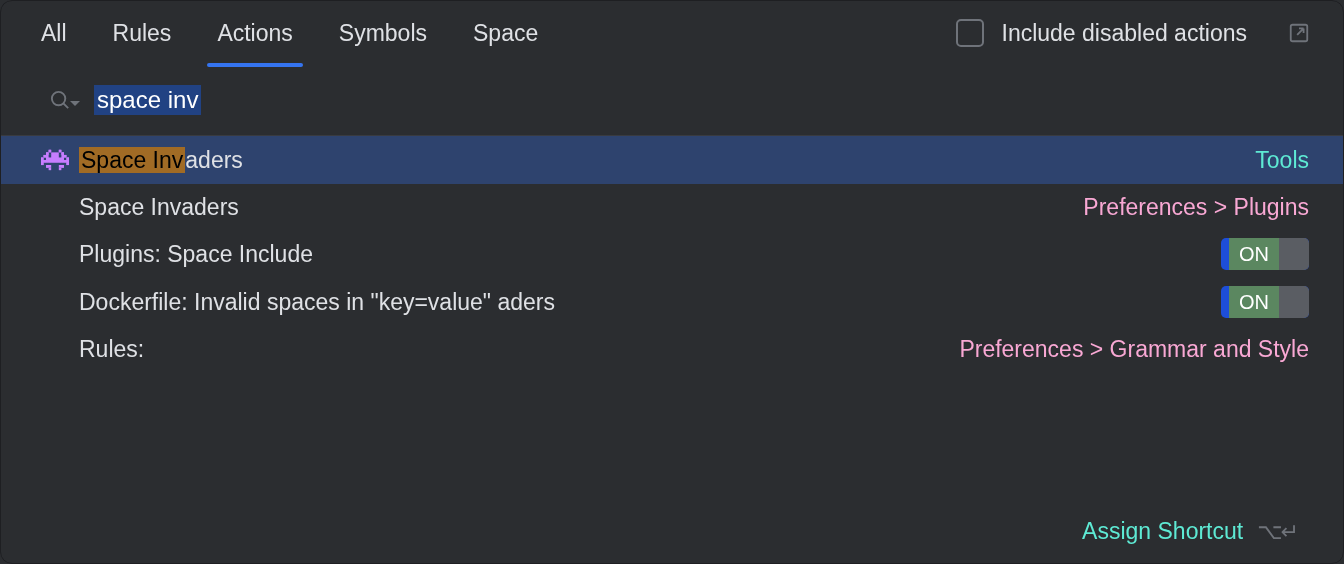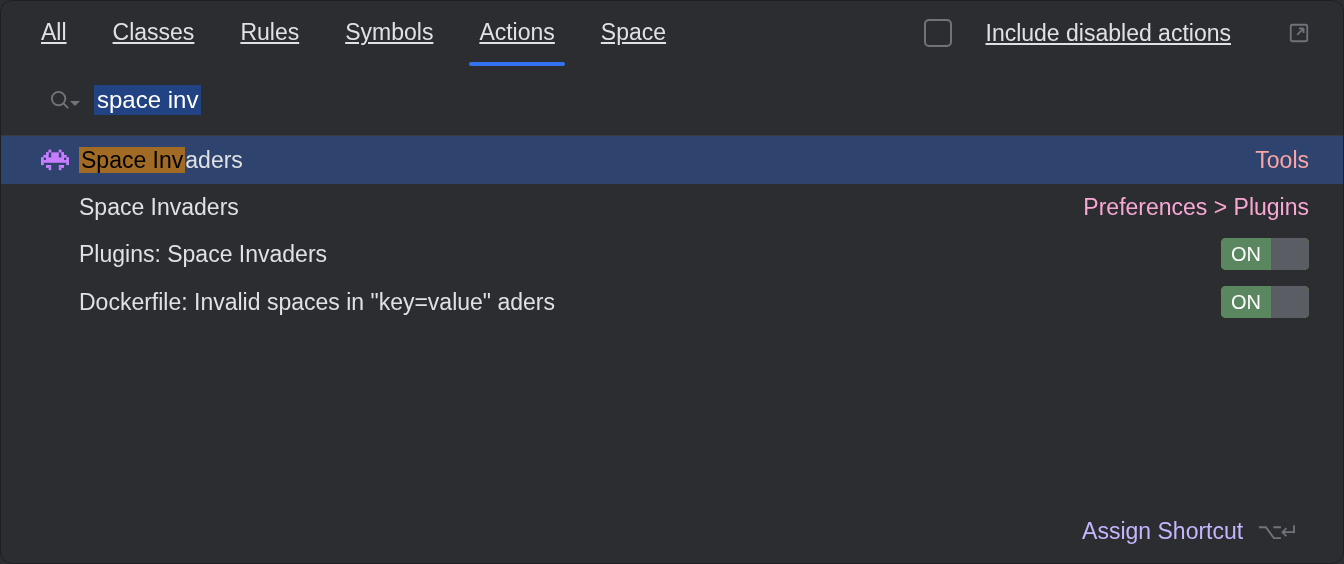--- a/index.html
+++ b/index.html
@@ -19,24 +19,23 @@
     .container {
       width: 100%;
       height: 100%;
       display: flex;
       flex-direction: column;
       border: 1px solid #1e1f22;
       border-radius: 12px;
     }
     .tabs-bar {
       display: flex;
-      align-items: flex-start;
+      align-items: flex-end;
       padding: 18px 30px 0 40px;
       gap: 0;
-      text-decoration: underline;
     }
     .tabs {
       display: flex;
       gap: 46px;
       align-items: center;
     }
     .tab {
       color: #dfe1e5;
       font-size: 23px;
       cursor: pointer;
@@ -50,21 +49,21 @@
       left: -10px;
       right: -10px;
       height: 4px;
       background: #3574f0;
       border-radius: 2px;
     }
     .right-controls {
       margin-left: auto;
       display: flex;
       align-items: center;
-      gap: 34px;
+      gap: 18px;
       padding-bottom: 16px;
     }
     .checkbox {
       width: 28px;
       height: 28px;
       border: 2px solid #6f737a;
       border-radius: 5px;
       cursor: pointer;
     }
     .checkbox-label {
@@ -133,34 +132,35 @@
     .result-text .hl {
       background: #a16b25;
       color: #000;
       padding: 0 2px;
     }
     .result-right {
       color: #f9a8d4;
       font-size: 23px;
     }
     .result-right.white {
-      color: #fca5a5;
+      color: #5eead4;
     }
     .no-icon-indent {
       padding-left: 78px;
     }
     .toggle {
       width: 88px;
       height: 32px;
       border-radius: 5px;
-      background: #84cc16;
+      background: #1d4ed8;
       display: flex;
       align-items: center;
       cursor: pointer;
       overflow: hidden;
+      padding-left: 8px;
     }
     .toggle-on {
       background: #5b8760;
       color: #fff;
       font-size: 20px;
       font-weight: 500;
       padding: 0 10px;
       height: 100%;
       display: flex;
       align-items: center;
@@ -172,41 +172,40 @@
     }
     .footer {
       padding: 12px 46px 18px;
       display: flex;
       justify-content: flex-end;
       align-items: center;
       font-size: 23px;
       gap: 8px;
     }
     .assign-link {
-      color: #c4b5fd;
+      color: #5eead4;
       cursor: pointer;
     }
     .shortcut-glyph {
       color: #6f737a;
       font-size: 22px;
       margin-left: 6px;
       letter-spacing: -2px;
     }
   </style>
 </head>
 <body>
 
 <div class="container">
   <div class="tabs-bar">
     <div class="tabs">
       <div class="tab">All</div>
-      <div class="tab">Classes</div>
       <div class="tab">Rules</div>
+      <div class="tab active">Actions</div>
       <div class="tab">Symbols</div>
-      <div class="tab active">Actions</div>
       <div class="tab">Space</div>
     </div>
     <div class="right-controls">
       <div class="checkbox"></div>
       <span class="checkbox-label">Include disabled actions</span>
       <div class="pin-icon">
         <svg width="22" height="22" viewBox="0 0 24 24" fill="none" stroke="currentColor" stroke-width="2">
           <rect x="3" y="3" width="18" height="18" rx="2"></rect>
           <path d="M10 14 L17 7 M17 7 L12 7 M17 7 L17 12"></path>
         </svg>
@@ -263,36 +262,38 @@
       <span class="result-text"><span class="hl">Space Inv</span><span>aders</span></span>
       <span class="result-right white">Tools</span>
     </div>
 
     <div class="result-row no-icon-indent">
       <span class="result-text">Space Invaders</span>
       <span class="result-right">Preferences &gt; Plugins</span>
     </div>
 
     <div class="result-row no-icon-indent">
-      <span class="result-text">Plugins: Space Invaders</span>
+      <span class="result-text">Plugins: Space Include</span>
       <div class="toggle">
         <div class="toggle-on">ON</div>
         <div class="toggle-knob"></div>
       </div>
     </div>
 
     <div class="result-row no-icon-indent">
       <span class="result-text">Dockerfile: Invalid spaces in "key=value" aders</span>
       <div class="toggle">
         <div class="toggle-on">ON</div>
         <div class="toggle-knob"></div>
       </div>
     </div>
 
     <div class="result-row no-icon-indent">
+      <span class="result-text">Rules:</span>
+      <span class="result-right">Preferences &gt; Grammar and Style</span>
     </div>
   </div>
 
   <div class="footer">
     <span class="assign-link">Assign Shortcut</span>
     <span class="shortcut-glyph">⌥↵</span>
   </div>
 </div>
 
 </body></html>

